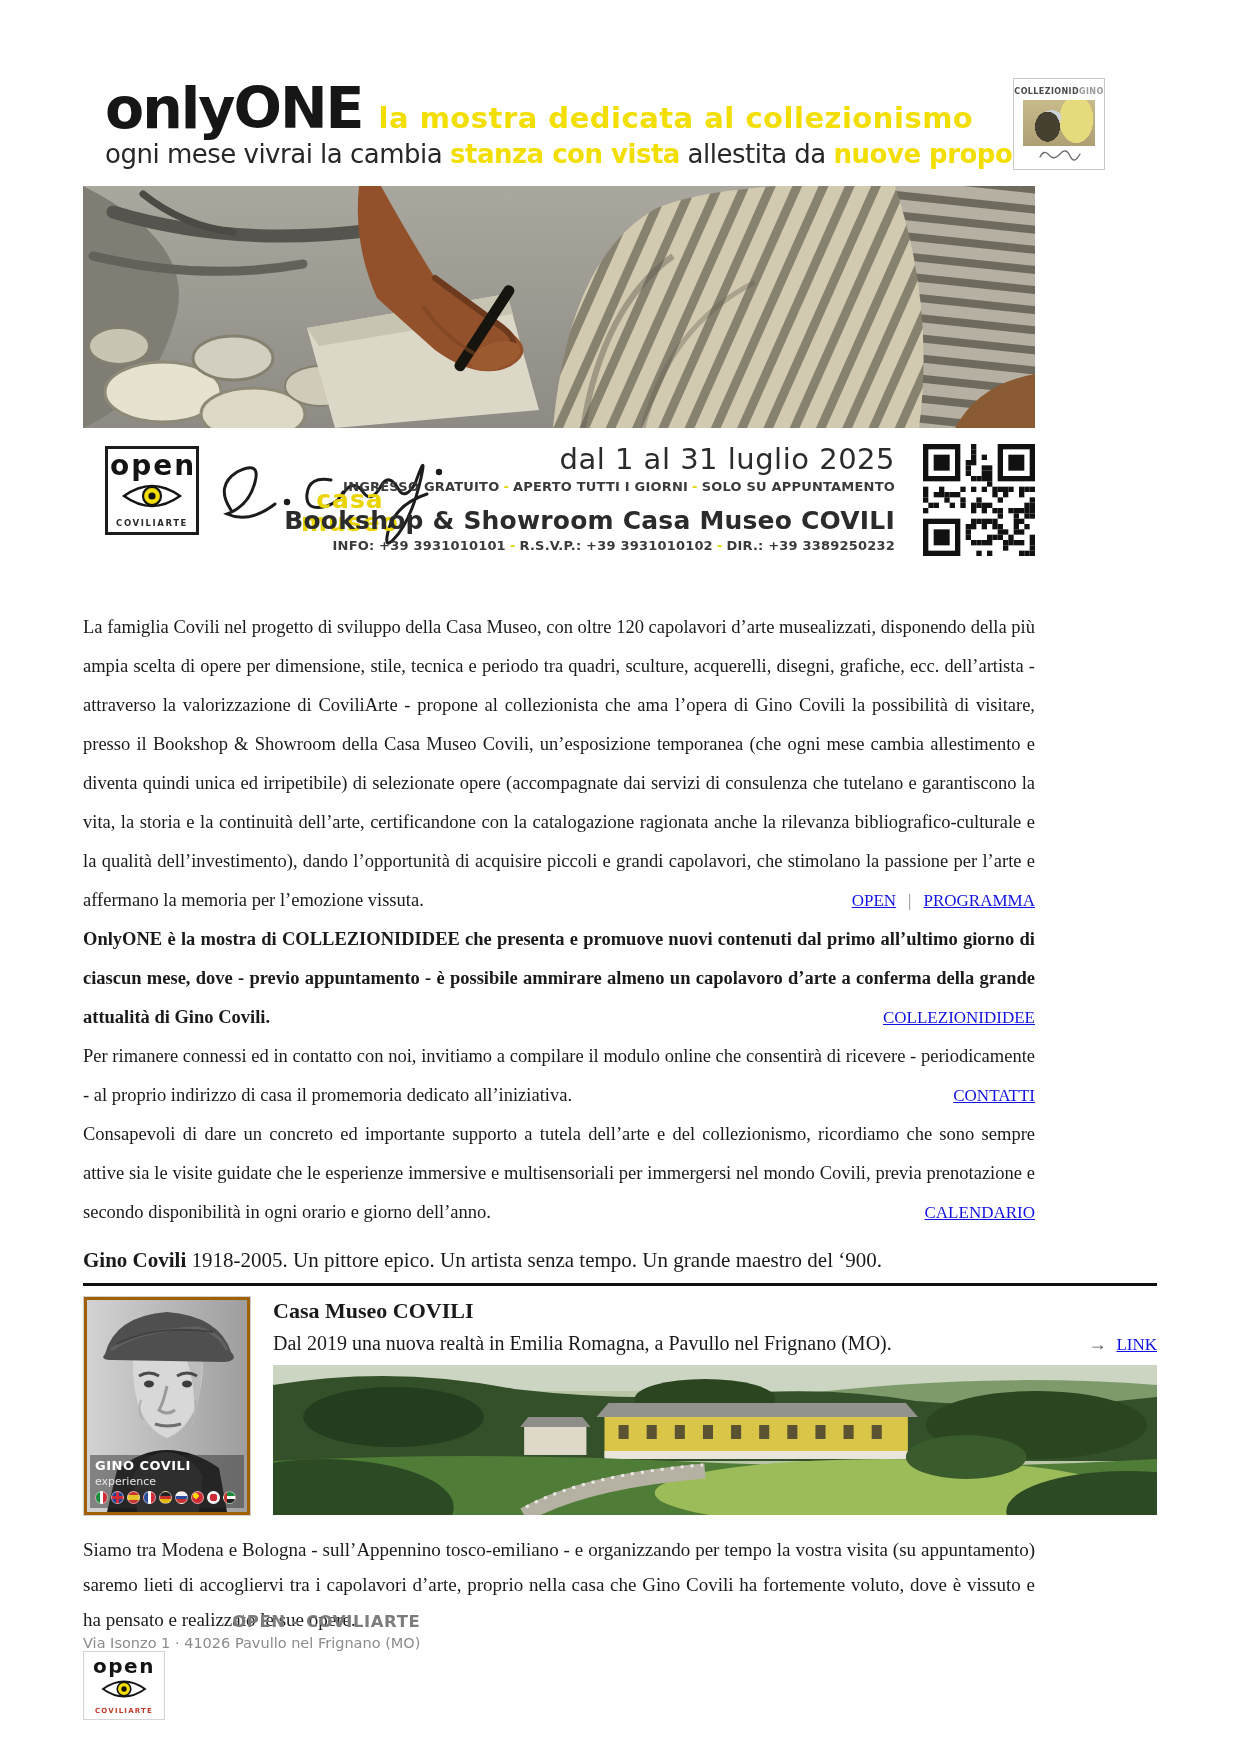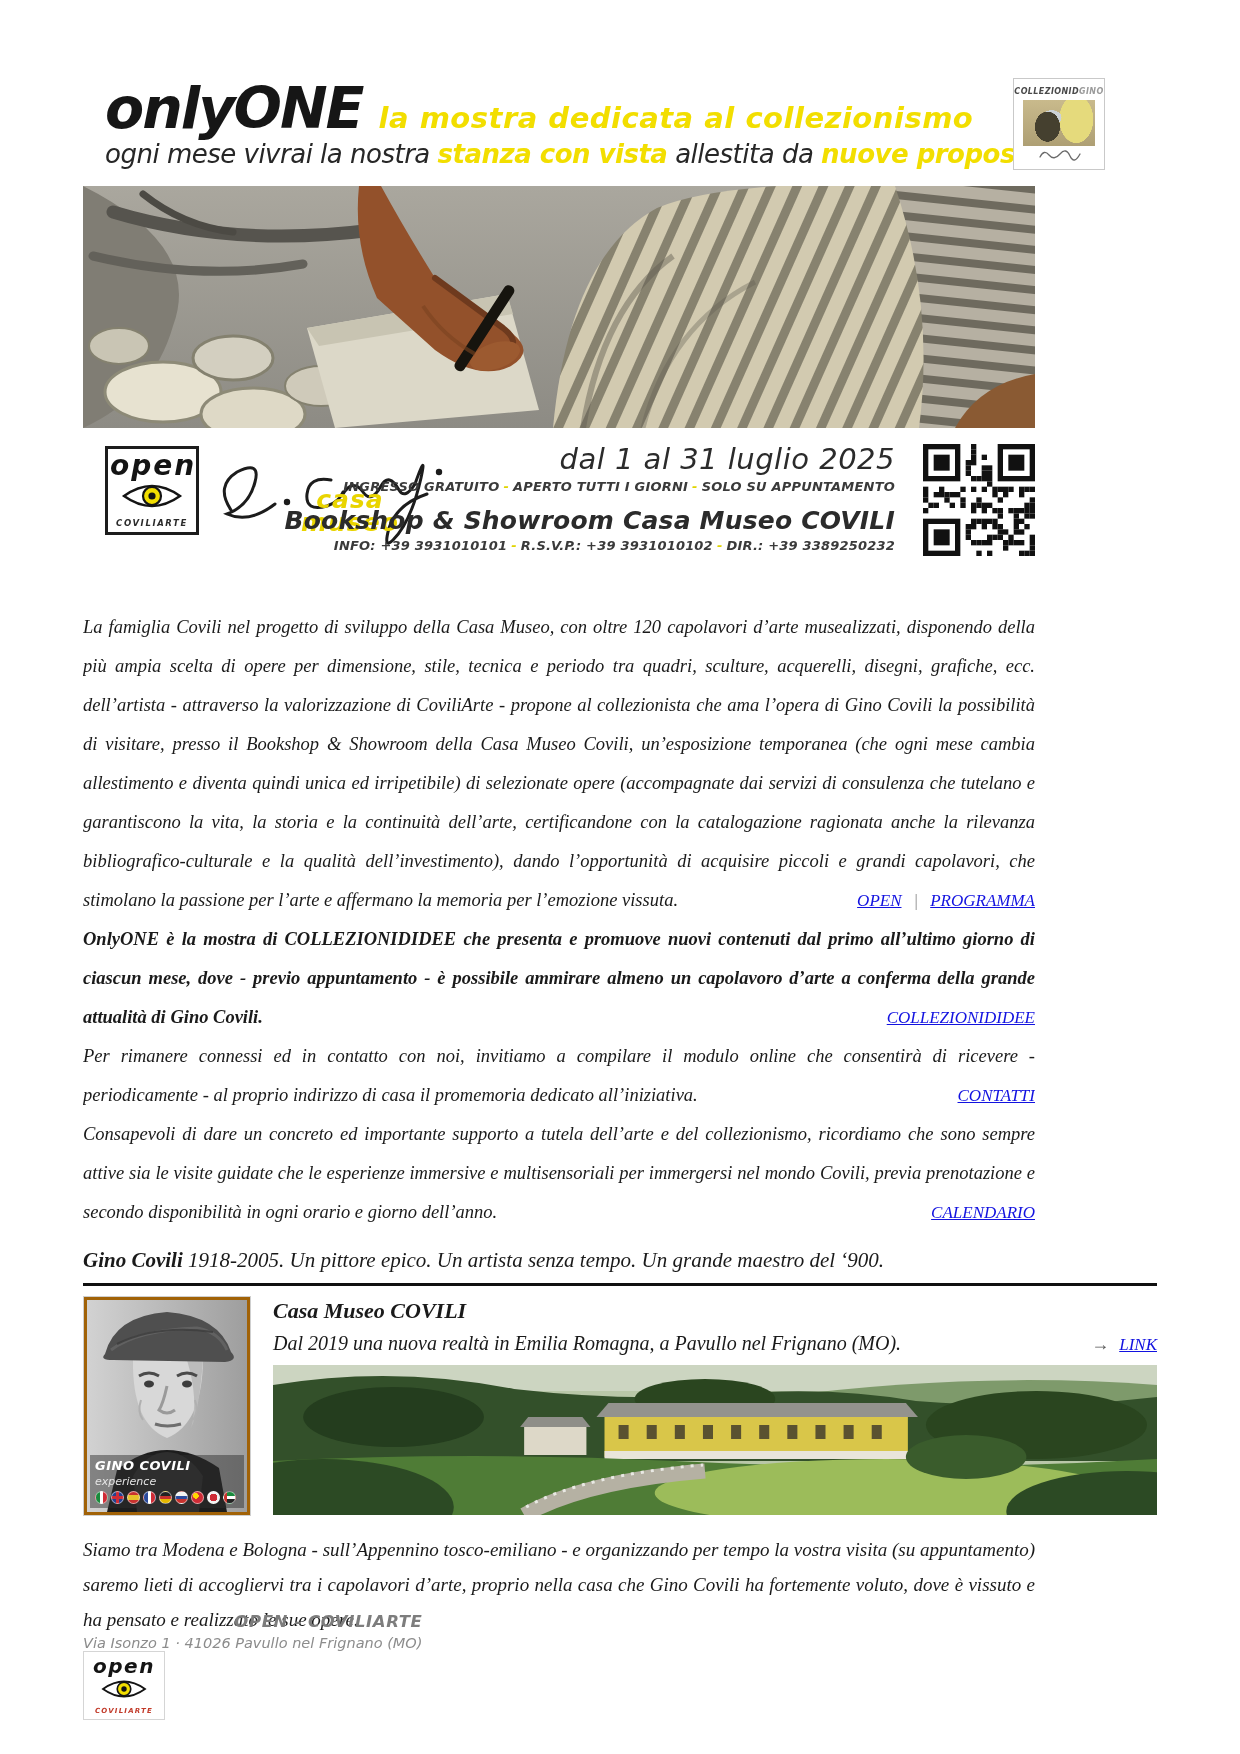--- a/index.html
+++ b/index.html
@@ -1,17 +1,17 @@
 <!DOCTYPE html>
 <html lang="it"><head>
 <meta charset="utf-8">
 <style>
   html,body{margin:0;padding:0;background:#ffffff;}
   .page{position:relative;width:1240px;height:1754px;background:#fff;overflow:hidden;
-        font-family:"Liberation Serif",serif;color:#1a1a1a;font-style:italic;}
+        font-family:"Liberation Serif",serif;color:#1a1a1a;}
   .inner{position:absolute;left:83px;top:78px;width:1074px;}
 
   
   .header{position:relative;height:104px;margin-left:22px;}
   .logo-row{display:flex;align-items:baseline;gap:16px;}
   .brand{font-family:"DejaVu Sans",sans-serif;font-weight:800;font-size:57px;line-height:60px;
          letter-spacing:-2px;color:#161616;}
   .tagline1{font-family:"DejaVu Sans",sans-serif;font-weight:800;font-size:29px;color:#F2DE00;
             letter-spacing:.5px;}
   .tagline2{font-family:"DejaVu Sans",sans-serif;font-size:26px;font-weight:500;color:#272727;
@@ -126,21 +126,21 @@
 <body>
 
 <div class="page">
   <div class="inner">
 
     <div class="header">
       <div class="logo-row">
         <span class="brand">onlyONE</span>
         <span class="tagline1">la mostra dedicata al collezionismo</span>
       </div>
-      <div class="tagline2"><span>ogni mese vivrai la nostra </span><span class="y">stanza con vista</span><span> allestita da </span><span class="y">nuove proposte</span></div>
+      <div class="tagline2"><span>ogni mese vivrai la cambia </span><span class="y">stanza con vista</span><span> allestita da </span><span class="y">nuove proposte</span></div>
 
       <div class="badge">
         <div class="badge-title"><span>COLLEZIONID</span><span class="lt">GINO</span></div>
         <div class="badge-art"></div>
         <svg class="badge-sign" width="50" height="14" viewBox="0 0 50 14">
           <path d="M6 10 Q10 2 15 8 T26 7 T36 9 T46 7" fill="none" stroke="#6a6a6a" stroke-width="1.3" stroke-linecap="round"></path>
         </svg>
       </div>
     </div>
 

